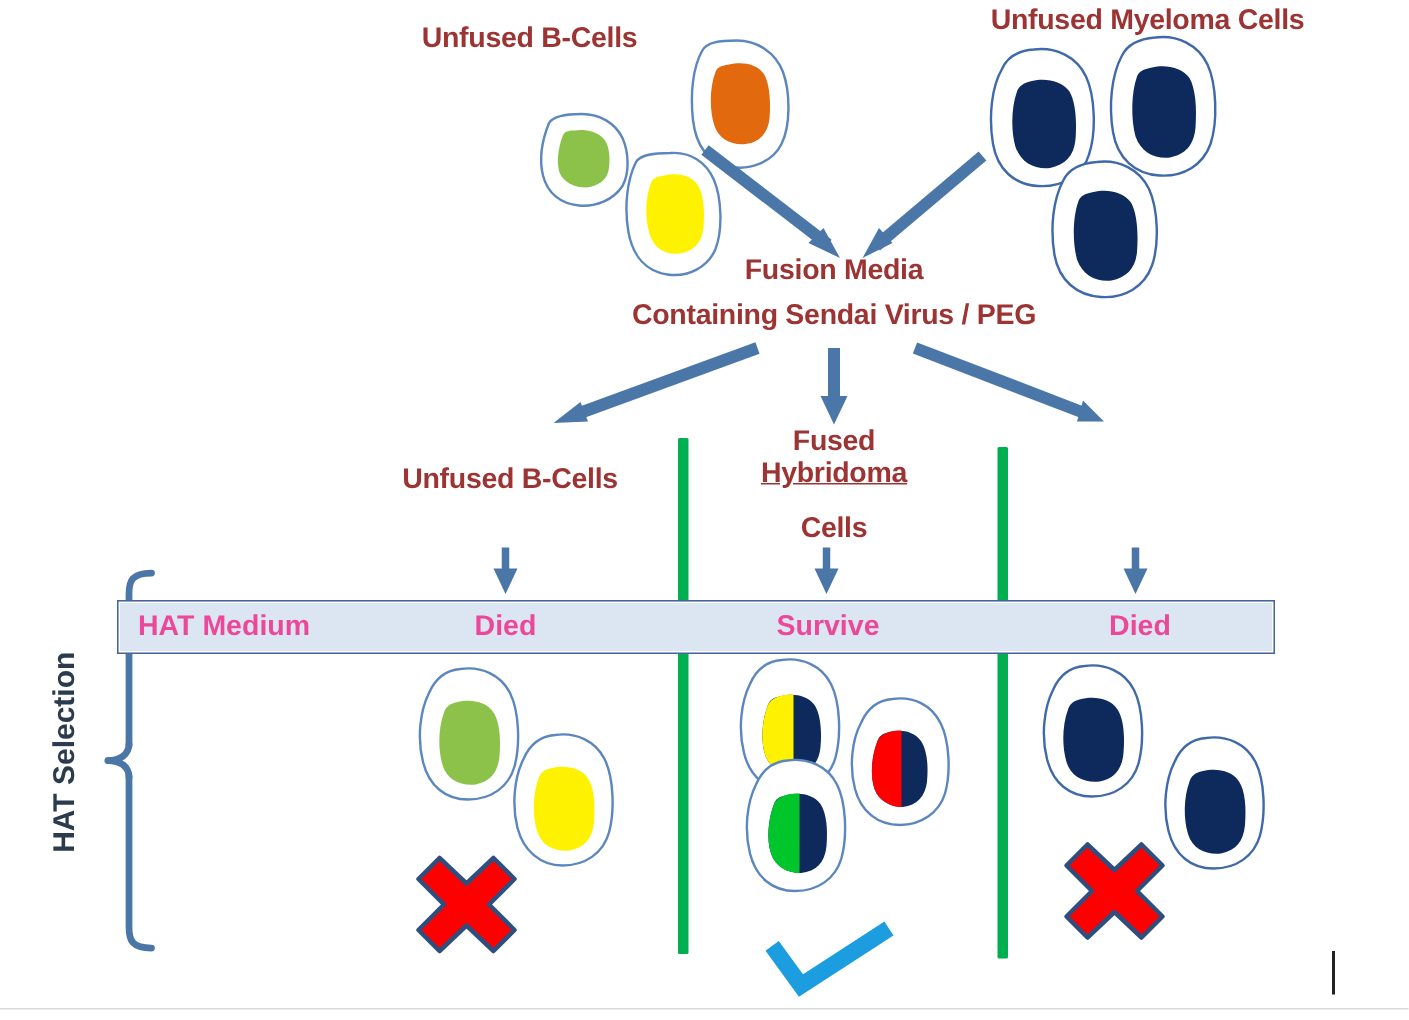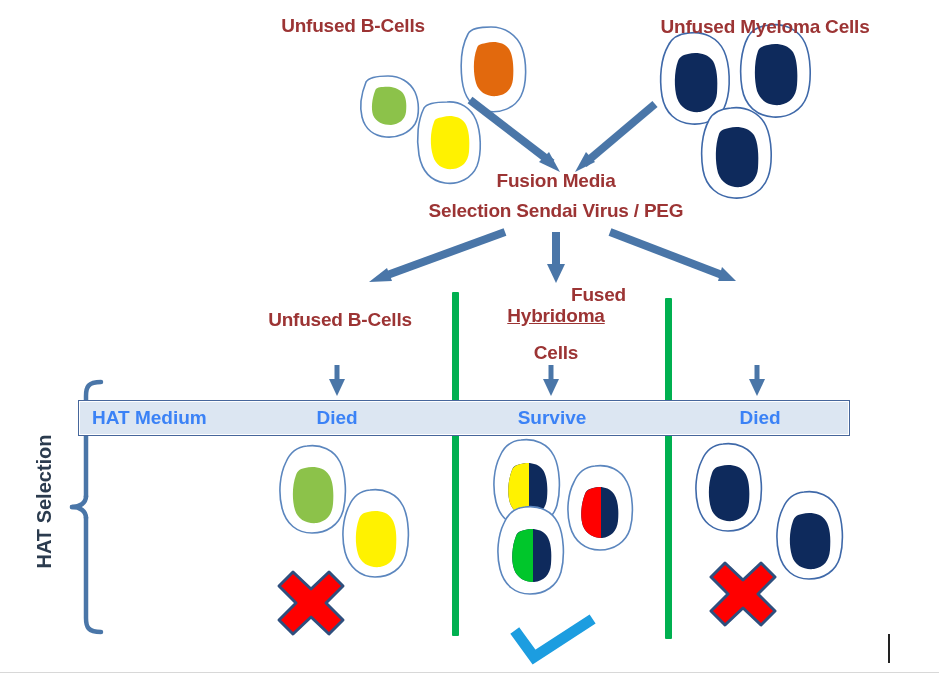--- a/index.html
+++ b/index.html
@@ -26,21 +26,21 @@
     position:absolute;
     left:78px;top:400px;width:772px;height:36px;
     background:#dce6f2;
     border:1px solid #46669B;
     box-sizing:border-box;
     box-shadow:inset 0 0 0 1px #ffffff;
   }
   .bar-txt{
     position:absolute;
     top:406px;
-    color:#3b82f6;
+    color:#ec4899;
     font-weight:bold;
     font-size:19px;
     line-height:24px;
     text-align:center;
     white-space:pre;
   }
 
   
   .green-bar{
     position:absolute;
@@ -216,28 +216,28 @@
   <div class="green-bar" style="left:452px;top:292px;height:344px;"></div>
   <div class="green-bar" style="left:665px;top:298px;height:341px;"></div>
 
   <div id="hat-bar"></div>
   <div class="bar-txt" style="left:92px;width:160px;text-align:left;">HAT Medium</div>
   <div class="bar-txt" style="left:277px;width:120px;">Died</div>
   <div class="bar-txt" style="left:492px;width:120px;">Survive</div>
   <div class="bar-txt" style="left:700px;width:120px;">Died</div>
 
   <div class="lbl" style="left:258px;top:14px;width:190px;">Unfused B-Cells</div>
-  <div class="lbl" style="left:620px;top:15px;width:290px;">Unfused Myeloma Cells</div>
+  <div class="lbl" style="left:620px;top:2px;width:290px;">Unfused Myeloma Cells</div>
 
   <div class="lbl" style="left:426px;top:169px;width:260px;">Fusion Media</div>
-  <div class="lbl" style="left:386px;top:199px;width:340px;">Selection Sendai Virus / PEG</div>
+  <div class="lbl" style="left:386px;top:199px;width:340px;">Containing Sendai Virus / PEG</div>
 
   <div class="lbl" style="left:250px;top:308px;width:180px;">Unfused B-Cells</div>
 
-  <div class="lbl" style="left:486px;top:283px;width:140px;text-align:right;">Fused</div>
+  <div class="lbl" style="left:486px;top:283px;width:140px;">Fused</div>
   <div class="lbl" style="left:486px;top:304px;width:140px;text-decoration:underline;">Hybridoma</div>
   <div class="lbl" style="left:486px;top:341px;width:140px;">Cells</div>
 
 
   <div id="hat-selection">HAT Selection</div>
 
   <div id="caret"></div>
   <div id="bottom-divider"></div>
 
 </div>

